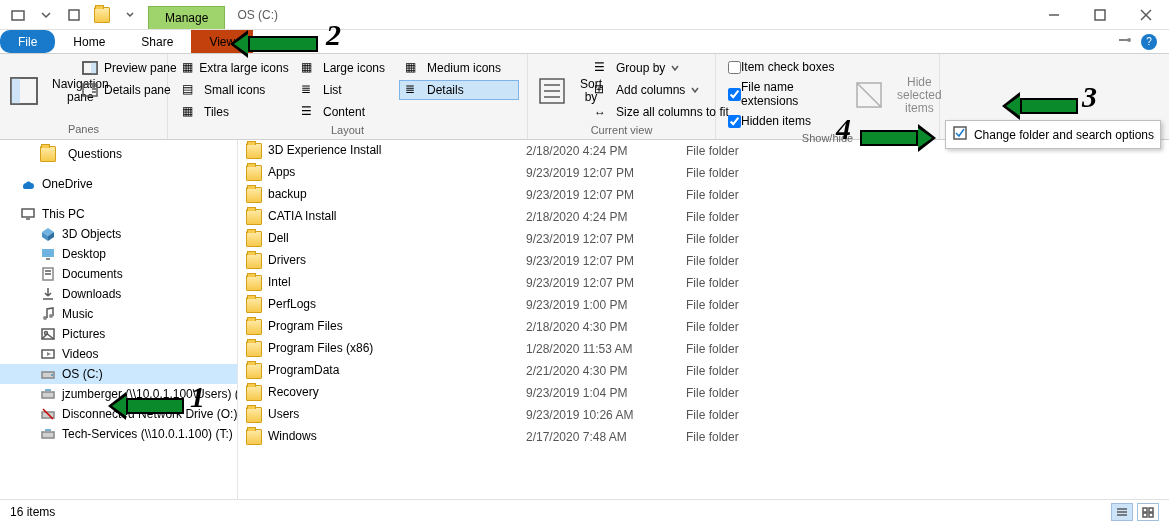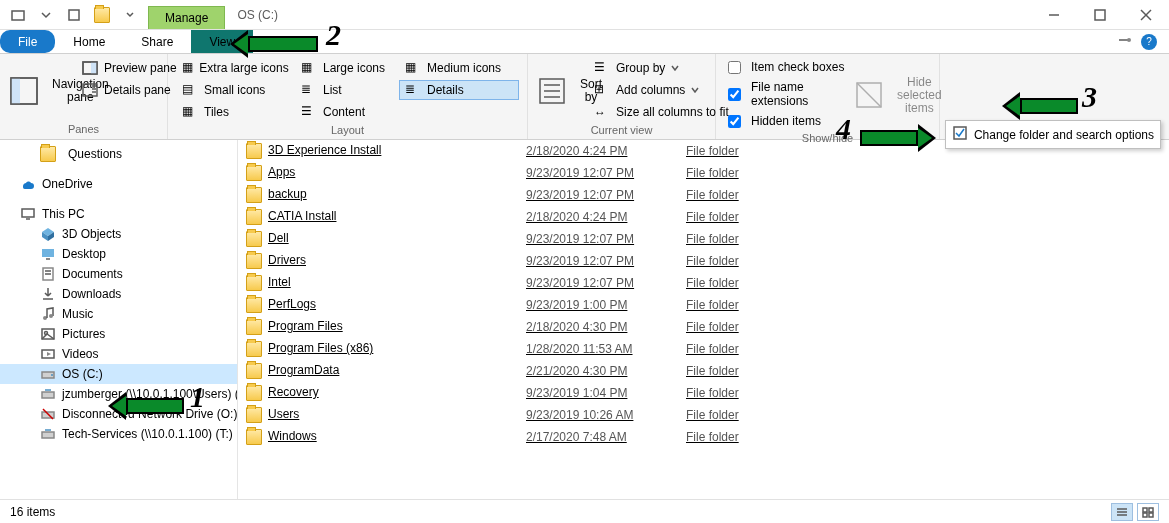--- a/index.html
+++ b/index.html
@@ -12,54 +12,54 @@
   .tab-context { display:flex; align-items:flex-end; }
   .context-tab { background:#9fd36c; padding:4px 16px; border:1px solid #7fb84f; border-bottom:none; }
   .title-text { flex: 1; display:flex; align-items:center; padding-left: 12px; color:#5c5c5c; }
   .winctrls { display:flex; }
   .winctrls .btn { width:46px; height:30px; display:flex; align-items:center; justify-content:center; }
 
   
   .menutabs { height: 24px; display:flex; align-items:stretch; border-bottom:1px solid #d0d0d0; }
   .menutab { padding: 4px 18px; display:flex; align-items:center; cursor:default; }
   .menutab.file { background:#1979ca; color:#fff;border-radius:10px; }
-  .menutab.active { background:#0f766e; }
+  .menutab.active { background:#c2410c; }
   .help-area { margin-left:auto; display:flex; align-items:center; padding-right:12px; gap:10px; color:#888; }
   .help-area .circle { width:16px; height:16px; border-radius:50%; background:#1979ca; color:#fff; font-size:10px; display:flex;align-items:center;justify-content:center; }
 
   
   .ribbon { height: 86px; display:flex; background:#f5f5f5; border-bottom:1px solid #d0d0d0; }
   .group { border-right:1px solid #e1e1e1; display:flex; flex-direction:column; }
   .group-body { flex:1; display:flex; padding:4px 8px 0 8px; gap:4px; }
   .group-label { text-align:center; font-size:11px; color:#666; padding:2px 0 4px; }
   .vbig { display:flex; align-items:center; justify-content:flex-start; width:64px; gap:12px; padding-top:2px; }
   .vbig .icon { width:32px; height:32px; }
   .vbig .lbl { text-align:center; line-height:13px; }
   .col { display:flex; flex-direction:column; gap:2px; }
   .ritem { display:flex; align-items:center; gap:6px; padding:2px 6px; white-space:nowrap; }
   .ritem.sel { background:#cce4f7; border:1px solid #7eb4ea; padding:1px 5px; }
   .ritem .ic { width:16px; height:16px; display:inline-block; }
-  .chk { display:flex; align-items:center; gap:10px; padding:2px 4px; }
+  .chk { display:flex; align-items:center; gap:0; padding:2px 4px; }
   .chk input { width:13px; height:13px; }
 
   
   .options-popup { position:absolute; top:120px; right:8px; background:#fff; border:1px solid #bfbfbf; box-shadow: 2px 2px 4px rgba(0,0,0,.2); padding:4px 6px; display:flex; align-items:center; gap:6px; z-index:50; }
 
   
   .main { position:absolute; top:140px; left:0; right:0; bottom:24px; display:flex; }
   .tree { width:238px; border-right:1px solid #e5e5e5; overflow-y:auto; padding:4px 0 4px 0; position:relative; }
   .tree::-webkit-scrollbar { width:16px; }
   .tree::-webkit-scrollbar-thumb { background:#c0c0c0; }
   .tnode { display:flex; align-items:center; gap:6px; padding:2px 0 2px 20px; white-space:nowrap; }
   .tnode.indent { padding-left:40px; }
   .tnode.sel { background:#cce8ff; }
   .tic { width:16px; height:16px; flex-shrink:0; }
 
   .filelist { flex:1; overflow:auto; }
-  .filelist table { border-collapse:collapse; width:100%;text-decoration:underline; }
+  .filelist table { border-collapse:collapse; width:100%; }
   .filelist td { padding:3px 8px; white-space:nowrap; }
   .filelist td.name { width:280px; }
   .filelist td.date { width:160px; color:#555; }
   .filelist td.type { color:#555; }
   .folder-ic { width:16px; height:16px; display:inline-block; vertical-align:middle; margin-right:6px; background:linear-gradient(#ffe9a6,#f7ca4d); border:1px solid #d4a017; border-radius:1px; position:relative; }
   .folder-ic::before { content:""; position:absolute; top:-3px; left:0; width:7px;height:3px; background:#f7ca4d; border:1px solid #d4a017; border-bottom:none; }
 
   
   .status { position:absolute; left:0; right:0; bottom:0; height:24px; border-top:1px solid #e1e1e1; display:flex; align-items:center; padding:0 10px; color:#5a5a5a; }
   .viewbtns { margin-left:auto; display:flex; gap:4px; }

